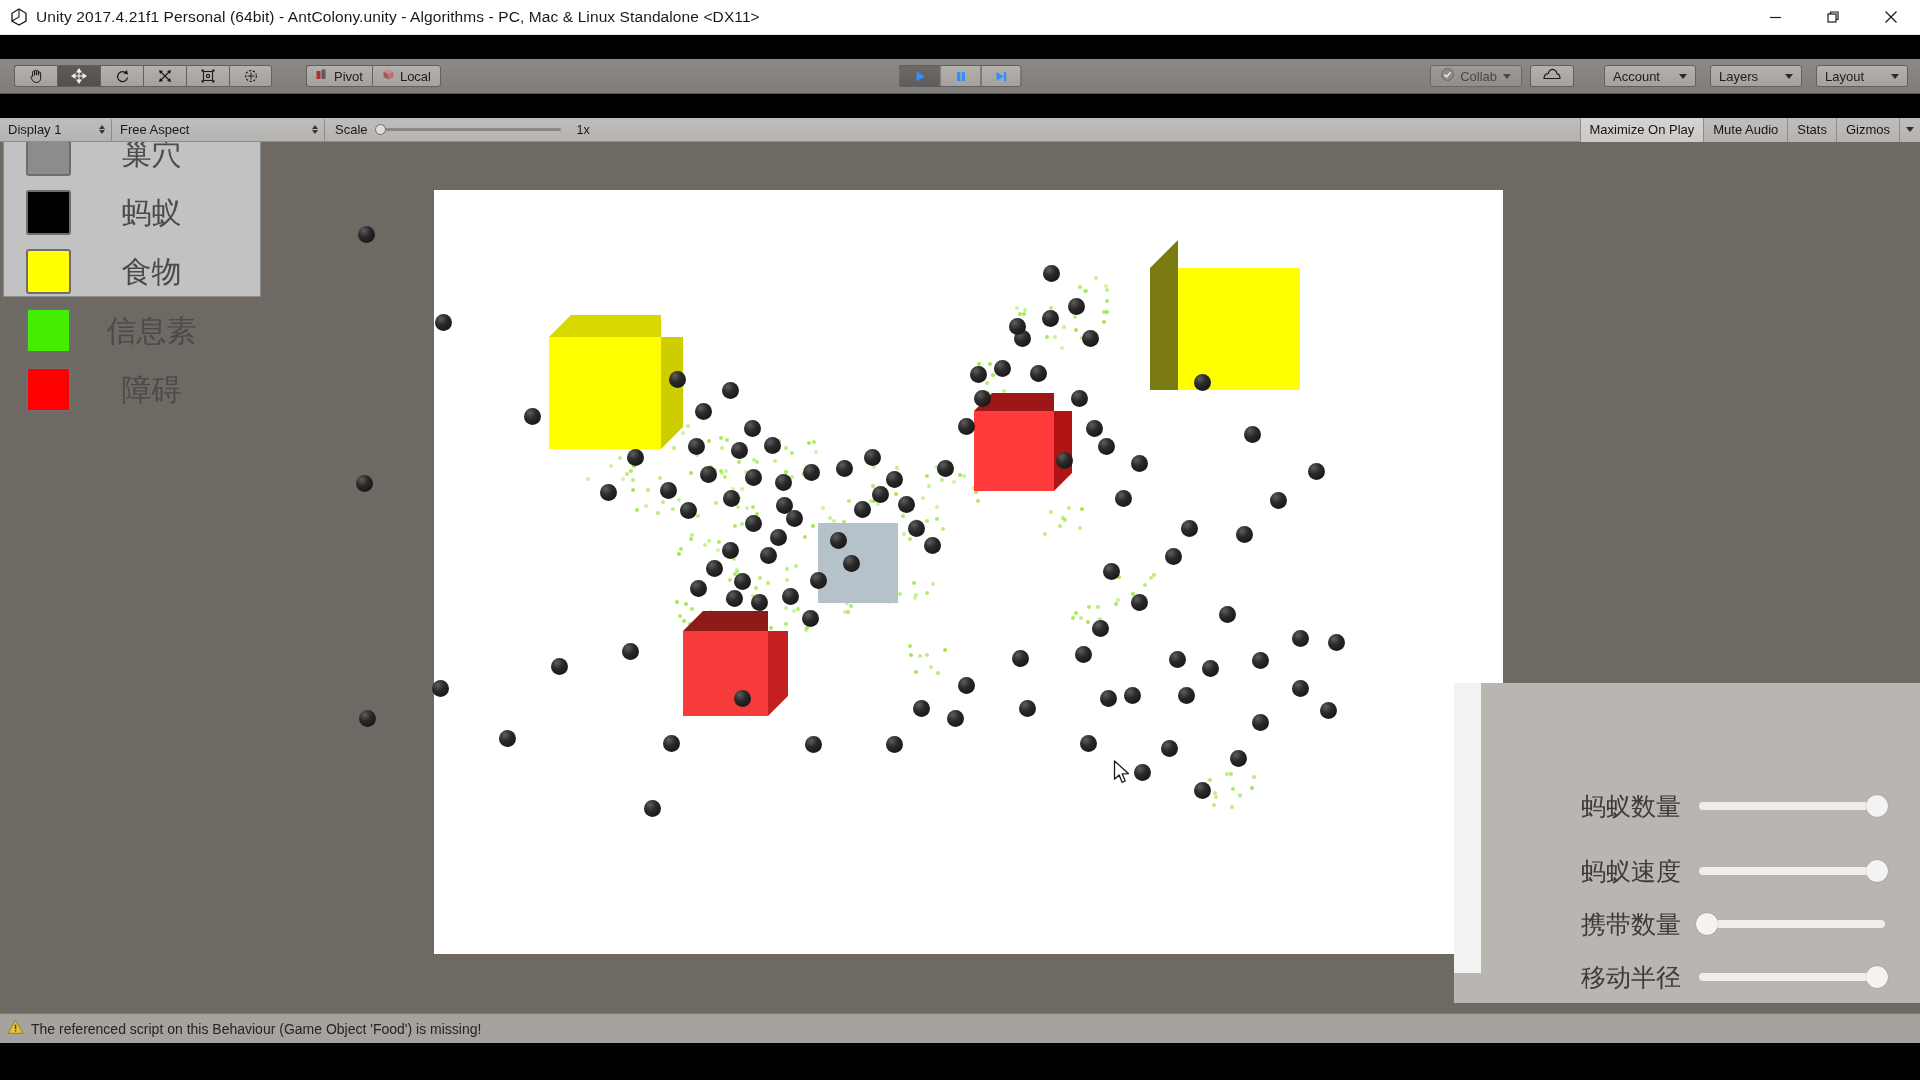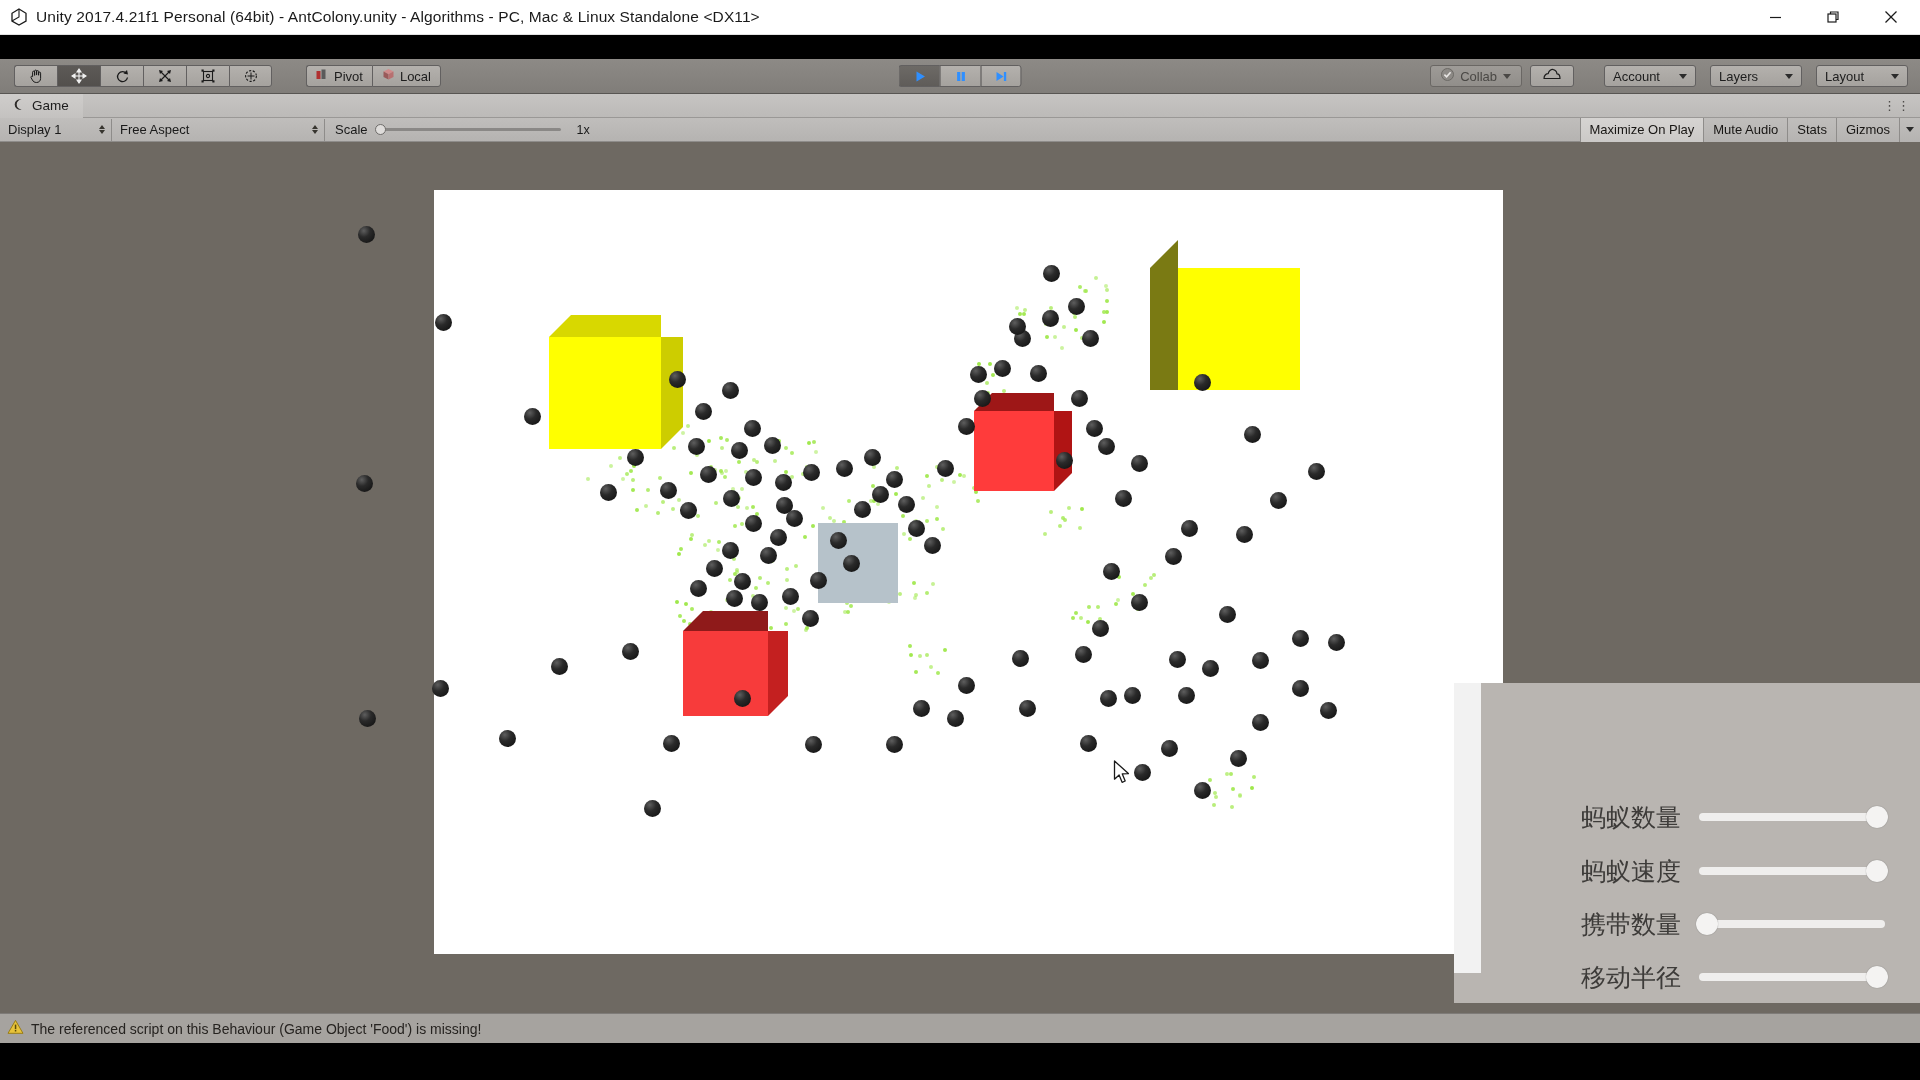--- a/index.html
+++ b/index.html
@@ -358,31 +358,20 @@
         <span>Layers</span>
         <span class="caret"></span>
       </div>
       <div class="ddbtn">
         <span>Layout</span>
         <span class="caret"></span>
       </div>
     </div>
   </div>
 
-  <div class="tabbar">
-    <div class="tab">
-      <span>
-        <svg width="13" height="13" viewBox="0 0 13 13">
-            <path d="M9.6 1.6 A5.2 5.2 0 1 0 9.6 11.4 A4.1 4.1 0 1 1 9.6 1.6 Z" fill="#2e2c2a"></path>
-          </svg>
-      </span>
-      <span>Game</span>
-    </div>
-    <span class="tabbar-dots">⋮⋮</span>
-  </div>
 
   <div class="gametools">
     <div class="gt-field" style="width:112px">
       <span>Display 1</span>
       <span class="gt-arrows">
           <i class="ar-up"></i>
           <i class="ar-dn"></i>
         </span>
     </div>
     <div class="gt-field" style="width:213px">
@@ -809,24 +798,46 @@
         <div class="ant" style="left: 744px; top: 497px;"></div>
         <div class="ant" style="left: 690px; top: 497px;"></div>
         <div class="ant" style="left: 858px; top: 490px;"></div>
         <div class="ant" style="left: 886px; top: 512px;"></div>
         <div class="ant" style="left: 858px; top: 440px;"></div>
         <div class="ant" style="left: 818px; top: 462px;"></div>
         <div class="ant" style="left: 894px; top: 444px;"></div>
         <div class="ant" style="left: 666px; top: 500px;"></div>
       </div>
 
+    <div class="legend">
+      <div class="legend-row">
+        <span class="swatch" style="background: rgb(140, 140, 140);"></span>
+        <span class="legend-label">巢穴</span>
+      </div>
+      <div class="legend-row">
+        <span class="swatch" style="background: rgb(0, 0, 0);"></span>
+        <span class="legend-label">蚂蚁</span>
+      </div>
+      <div class="legend-row">
+        <span class="swatch" style="background: rgb(255, 255, 0);"></span>
+        <span class="legend-label">食物</span>
+      </div>
+      <div class="legend-row">
+        <span class="swatch" style="background: rgb(68, 238, 0);"></span>
+        <span class="legend-label">信息素</span>
+      </div>
+      <div class="legend-row">
+        <span class="swatch" style="background: rgb(255, 0, 0);"></span>
+        <span class="legend-label">障碍</span>
+      </div>
+    </div>
 
     <div class="panel" id="panel">
       <div class="panel-strip"></div>
-        <div class="srow" style="top: 107px;">
+        <div class="srow" style="top: 96px;">
           <div class="srow-label">蚂蚁数量</div>
           <div class="strack">
             <div class="sknob hi"></div>
           </div>
         </div>
         <div class="srow" style="top: 161px;">
           <div class="srow-label">蚂蚁速度</div>
           <div class="strack">
             <div class="sknob hi"></div>
           </div>

